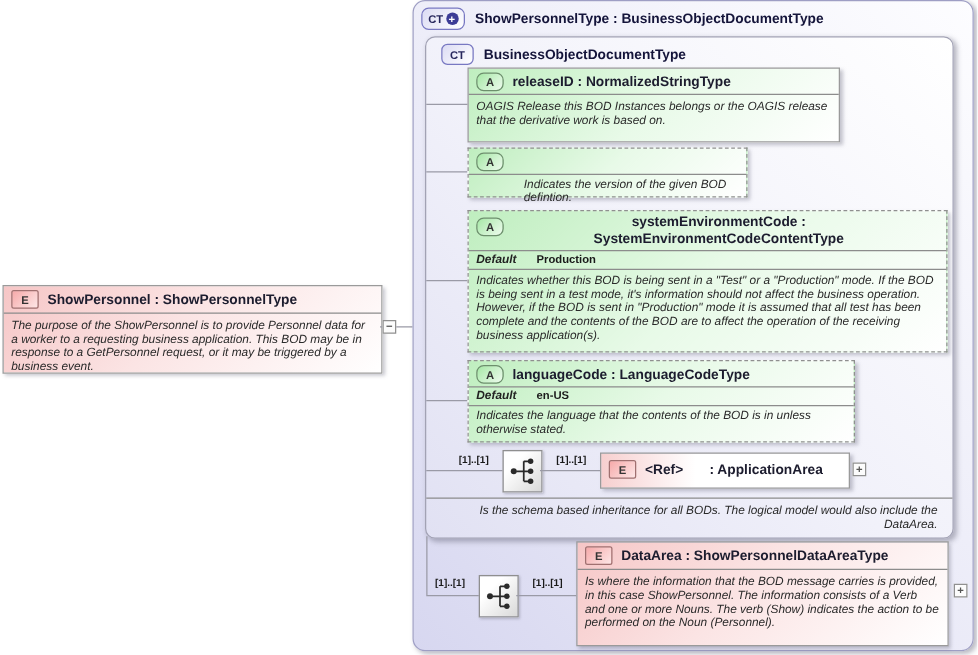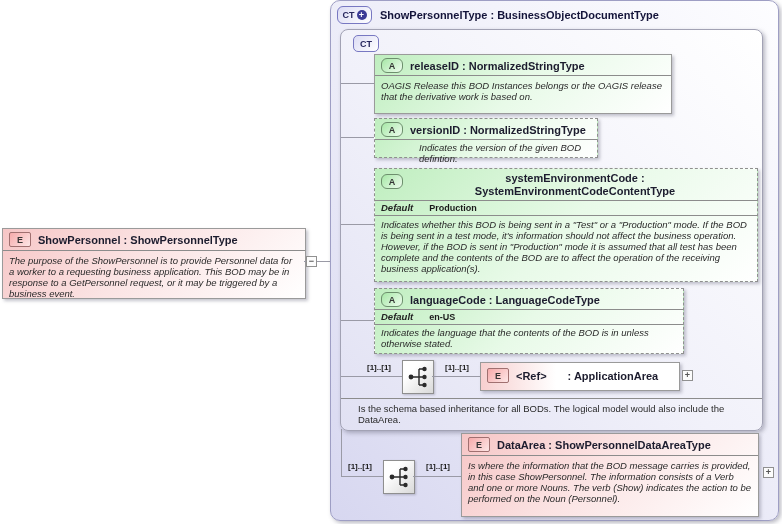--- a/index.html
+++ b/index.html
@@ -21,21 +21,21 @@
   .card-label{position:absolute;font-size:8px;font-weight:bold;color:#1a1a1a;white-space:nowrap;}
   .toggle{position:absolute;width:11px;height:11px;border:1px solid #909090;background:#fcfcfc;color:#555;font-size:9px;line-height:9px;text-align:center;font-weight:bold;box-sizing:border-box;}
   .seq{position:absolute;width:30px;height:32px;border:1px solid #8f8f8f;background:linear-gradient(135deg,#ffffff 30%,#d9d9d9 100%);box-shadow:1px 1px 2px rgba(110,110,130,.4);}
   .container{position:absolute;border:1px solid #9e9ec4;border-radius:10px;background:linear-gradient(45deg,#d7d7f0 0%,#e9e9f7 40%,#fdfdff 100%);box-shadow:2px 2px 4px rgba(100,100,120,.45);}
   .container.inner{border-color:#a2a2b4;border-radius:8px;background:linear-gradient(45deg,#e1e1f3 0%,#f1f1fa 45%,#ffffff 100%);}
   .cont-header{display:flex;align-items:center;gap:8px;padding:5px 0 0 6px;}
   .cont-title{font-size:11px;font-weight:bold;color:#14143a;white-space:nowrap;text-align:center;}
   .default-row{display:flex;align-items:baseline;gap:16px;padding:1px 6px 2px 6px;}
   .default-label{font-size:9.5px;font-style:italic;color:#222;font-weight:bold;}
   .default-value{font-size:9px;font-weight:bold;color:#1a1a1a;}
-  .annotation{position:absolute;font-size:9.5px;line-height:11px;color:#2a2a2a;}
+  .annotation{position:absolute;font-style:italic;font-size:9.5px;line-height:11px;color:#2a2a2a;text-align:right;}
   .ref-name{font-size:11px;font-weight:bold;color:#1c1c2e;}
 </style>
 </head>
 <body>
 
 <div id="scene">
 
   <div class="box" style="left:2px;top:228px;width:302px;height:69px;">
     <div class="box-header" style="border-bottom:1px solid #8c8c8c;padding-bottom:3px;">
       <span class="badge e">E</span>
@@ -53,39 +53,39 @@
       <span class="badge ctp">
         <span>CT</span>
         <span class="plus-circle">+</span>
       </span>
       <span class="cont-title">ShowPersonnelType : BusinessObjectDocumentType</span>
     </div>
 
     <div class="container inner" style="left:9px;top:28px;width:421px;height:400px;">
       <div class="cont-header" style="padding-left:12px;">
         <span class="badge ct">CT</span>
+        <span class="cont-title">BusinessObjectDocumentType</span>
       </div>
 
       <div class="hline" style="left:0;top:53px;width:33px;"></div>
       <div class="hline" style="left:0;top:107px;width:33px;"></div>
       <div class="hline" style="left:0;top:194px;width:33px;"></div>
       <div class="hline" style="left:0;top:290px;width:33px;"></div>
 
       <div class="box green" style="left:33px;top:24px;width:296px;height:58px;">
         <div class="box-header" style="border-bottom:1px solid #8c8c8c;padding-bottom:2px;">
           <span class="badge a">A</span>
           <span class="box-title">releaseID : NormalizedStringType</span>
         </div>
         <div class="desc">OAGIS Release this BOD Instances belongs or the OAGIS release that the derivative work is based on.</div>
       </div>
 
       <div class="box green dashed" style="left:33px;top:88px;width:222px;height:38px;">
         <div class="box-header" style="border-bottom:1px solid #8c8c8c;padding-bottom:2px;">
           <span class="badge a">A</span>
-          <span class="box-title">versionID : NormalizedStringType</span>
         </div>
         <div class="desc" style="padding-top:2px;padding-left:44px;">Indicates the version of the given BOD defintion.</div>
       </div>
 
       <div class="box green dashed" style="left:33px;top:138px;width:382px;height:112px;">
         <div class="box-header" style="border-bottom:1px solid #8c8c8c;padding-bottom:2px;align-items:flex-start;">
           <span class="badge a" style="margin-top:2px;">A</span>
           <span class="box-title" style="white-space:normal;text-align:center;width:330px;line-height:13px;">systemEnvironmentCode : SystemEnvironmentCodeContentType</span>
         </div>
         <div class="default-row" style="border-bottom:1px solid #8c8c8c;">

